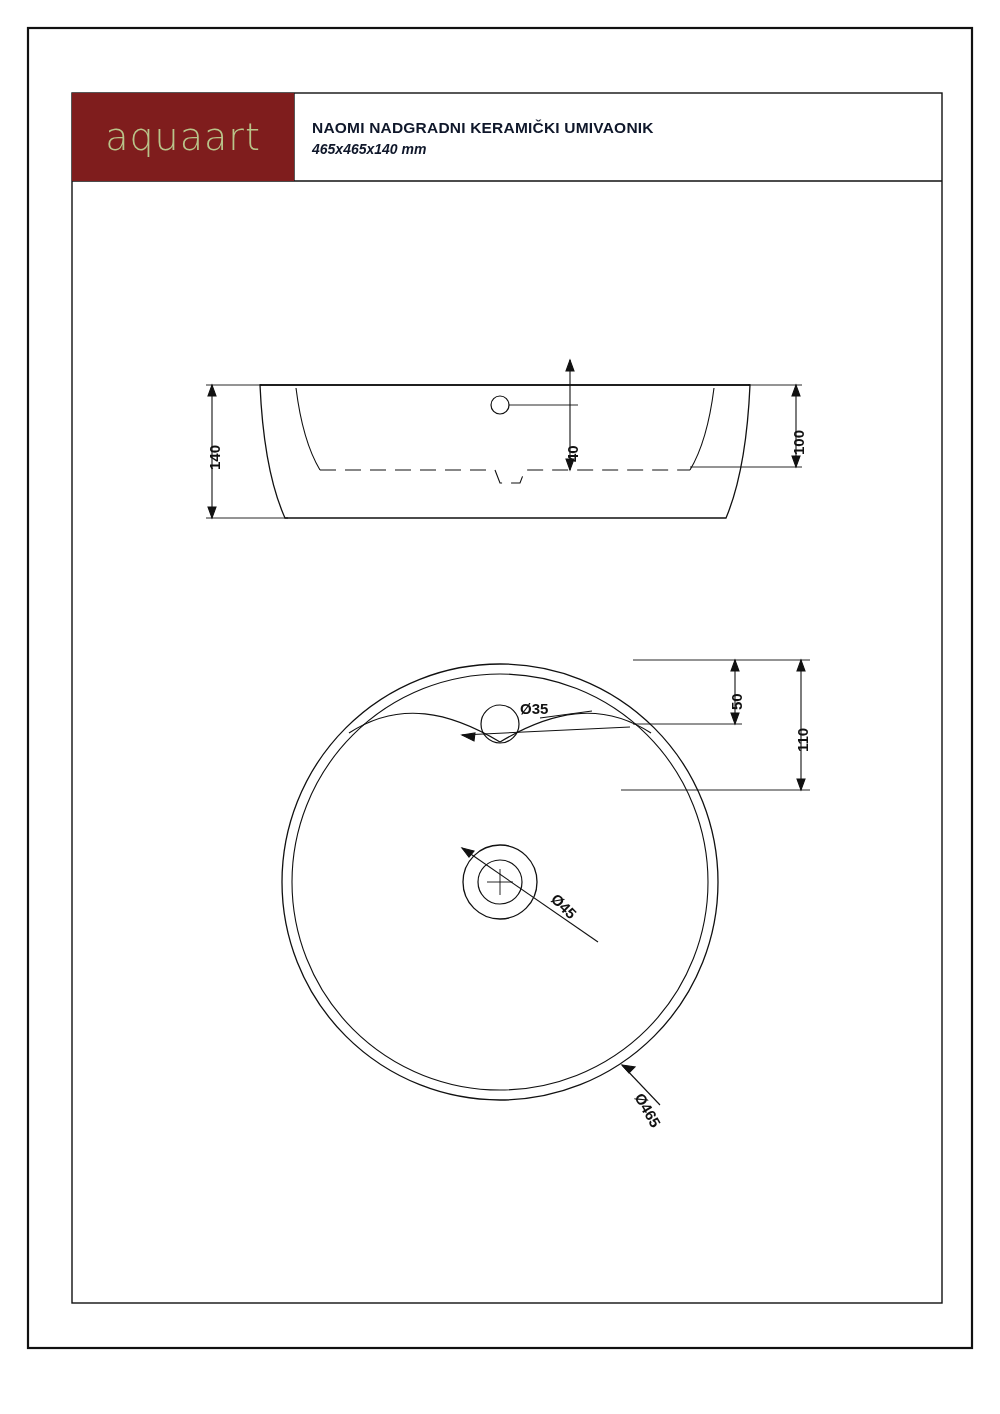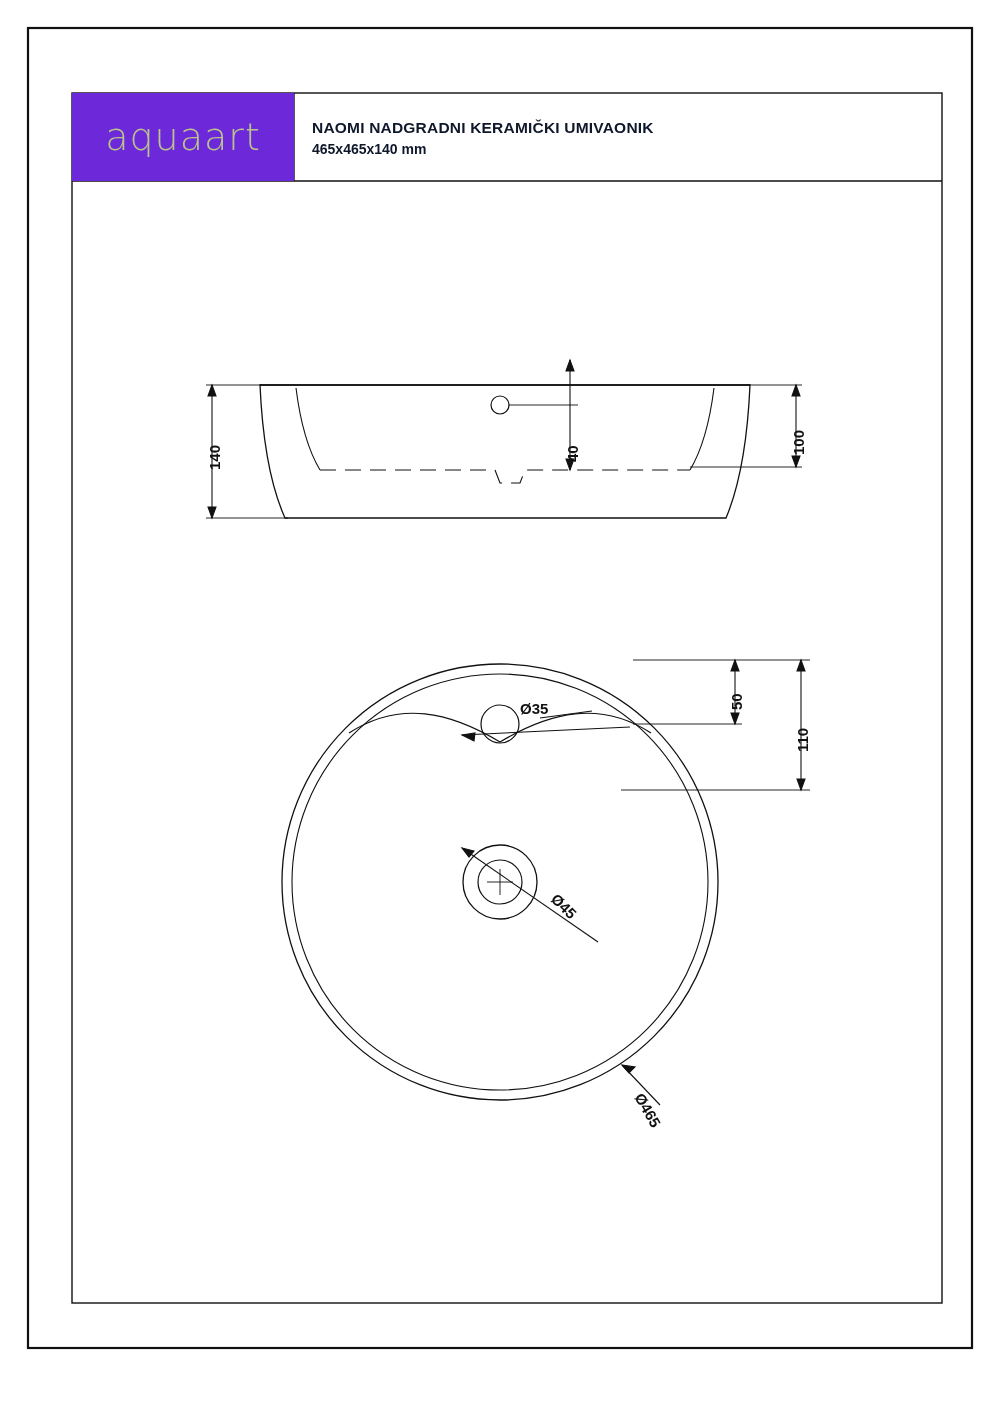--- a/index.html
+++ b/index.html
@@ -32,21 +32,21 @@
     width: 870px;
     height: 88px;
     box-sizing: border-box;
   }
   .logo-cell {
     position: absolute;
     left: 0;
     top: 0;
     width: 222px;
     height: 88px;
-    background: #6d28d9;
+    background: #7f1d1d;
     display: flex;
     align-items: center;
     justify-content: center;
   }
   .logo-text {
     color: #b9c48a;
     font-size: 38px;
     letter-spacing: 1px;
     font-family: "DejaVu Sans", sans-serif;
     font-weight: 300;
@@ -59,20 +59,21 @@
   }
   .title-line1 {
     font-size: 15.5px;
     font-weight: bold;
     letter-spacing: 0.2px;
     white-space: nowrap;
   }
   .title-line2 {
     font-size: 14px;
     font-weight: bold;
+    font-style: italic;
     margin-top: 4px;
     white-space: nowrap;
   }
   .dim-label {
     position: absolute;
     font-size: 15px;
     font-weight: bold;
     color: #111;
     white-space: nowrap;
     font-family: "Liberation Sans", sans-serif;

